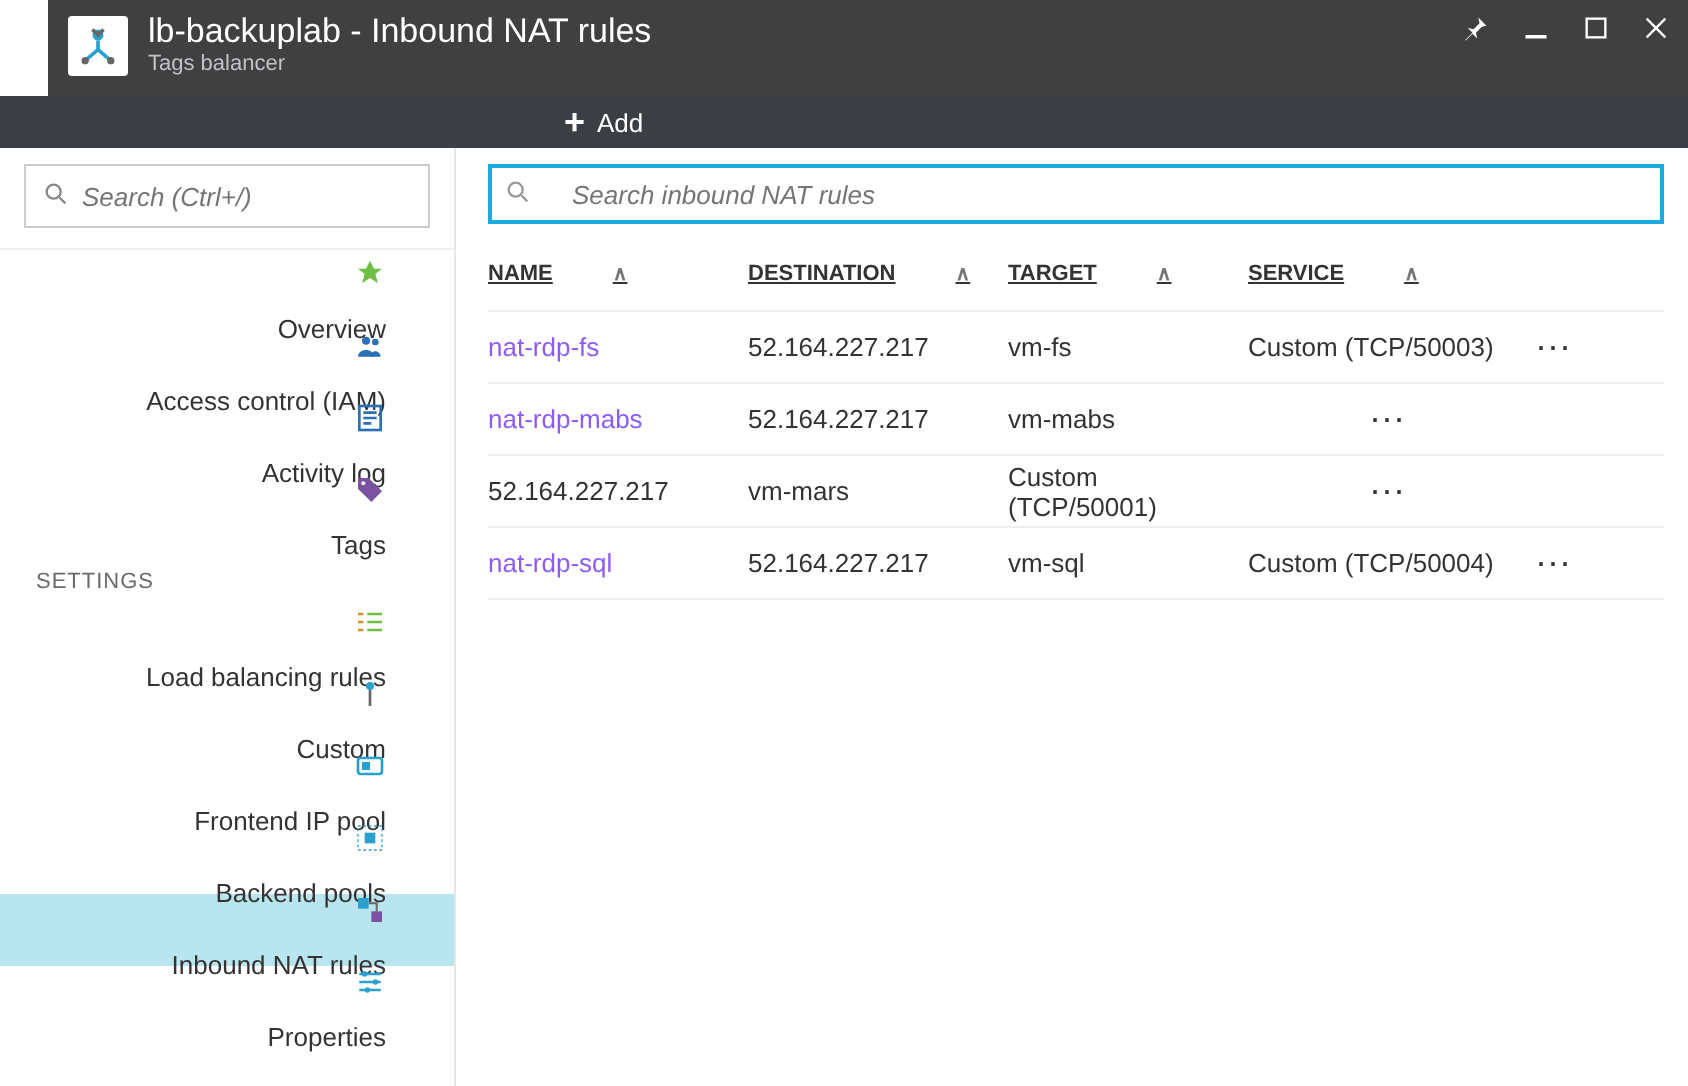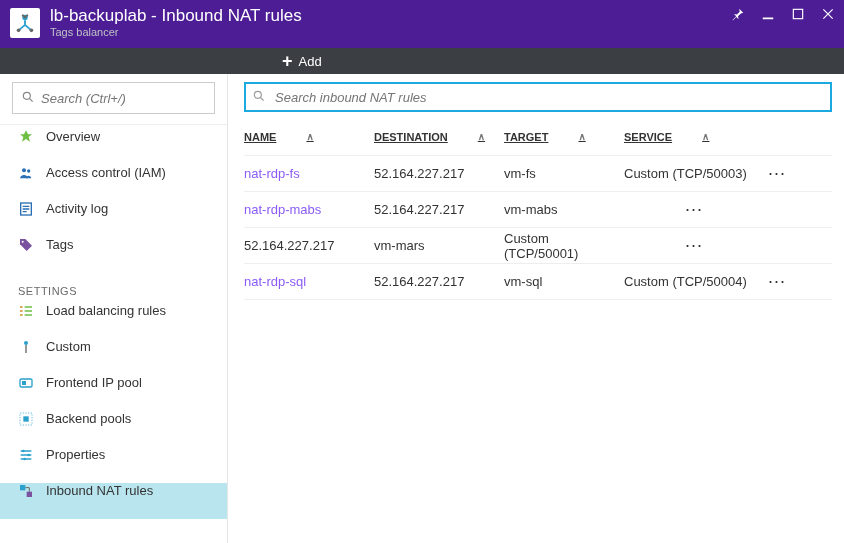--- a/index.html
+++ b/index.html
@@ -6,27 +6,28 @@
   body {
     font-family: "Segoe UI", Arial, sans-serif;
     font-size: 13px;
     background: #fff;
     color: #333;
     width: 844px;
     height: 543px;
     overflow: hidden;
   }
   .header {
-    background: #4c1d95;
+    background: #404040;
     color: #fff;
     display: flex;
     align-items: flex-start;
     padding: 6px 10px 0 10px;
     height: 48px;
     position: relative;
+    margin-left: 24px;
   }
   .header .app-icon {
     width: 30px; height: 30px;
     background: #fff;
     border-radius: 2px;
     display: flex; align-items: center; justify-content: center;
     margin-right: 10px;
     margin-top: 2px;
   }
   .header .app-icon svg { width: 22px; height: 22px; }
@@ -81,26 +82,27 @@
     font-style: italic;
     gap: 6px;
   }
   .side-search input {
     border: none; outline: none; flex: 1;
     font-style: italic; color: #555; font-size: 13px;
     background: transparent;
   }
   .nav-item {
     height: 36px;
-    display: flex; align-items: flex-start;
+    display: flex; align-items: flex-end;
     gap: 12px;
-    padding: 0 18px;
+    padding: 0 34px;
     cursor: pointer;
     color: #333;
     font-size: 13px;
+    flex-direction: column;
   }
   .nav-item.selected {
     background: #b9e5ef;
   }
   .nav-item .nicon {
     width: 16px; height: 16px; display:flex; align-items:center; justify-content:center;
   }
   .nav-sep {
     border-top: 1px solid #eee;
     margin: 4px 0;
@@ -113,21 +115,21 @@
   }
   .main {
     flex: 1;
     padding: 8px 12px 0 16px;
   }
   .main-search {
     border: 2px solid #1ca9e0;
     height: 30px;
     display: flex; align-items: center;
     padding: 0 6px;
-    gap: 9px;
+    gap: 20px;
     margin-bottom: 6px;
   }
   .main-search input {
     border: none; outline: none; flex: 1;
     font-style: italic; color: #555; font-size: 13px;
   }
   .table { width: 100%; }
   .thead, .trow {
     display: grid;
     grid-template-columns: 130px 130px 120px 140px 26px;
@@ -296,40 +298,40 @@
     </div>
     <div class="nav-item">
       <span class="nicon">
         <svg width="16" height="16" viewBox="0 0 24 24">
             <rect x="3" y="3" width="18" height="18" fill="none" stroke="#2aa0cd" stroke-width="1" stroke-dasharray="2 2"></rect>
             <rect x="8" y="8" width="8" height="8" fill="#2aa0cd"></rect>
           </svg>
       </span>
       <span>Backend pools</span>
     </div>
+    <div class="nav-item selected">
+      <span class="nicon">
+        <svg width="16" height="16" viewBox="0 0 24 24">
+            <rect x="3" y="3" width="8" height="8" fill="#2aa0cd"></rect>
+            <rect x="13" y="13" width="8" height="8" fill="#7a52a0"></rect>
+            <path d="M11 7h6v6" stroke="#666" stroke-width="1.5" fill="none"></path>
+          </svg>
+      </span>
+      <span>Inbound NAT rules</span>
+    </div>
     <div class="nav-item">
       <span class="nicon">
         <svg width="16" height="16" viewBox="0 0 24 24">
             <path d="M4 6h16M4 12h16M4 18h16" stroke="#2aa0cd" stroke-width="2"></path>
             <circle cx="8" cy="6" r="2" fill="#2aa0cd"></circle>
             <circle cx="16" cy="12" r="2" fill="#2aa0cd"></circle>
             <circle cx="10" cy="18" r="2" fill="#2aa0cd"></circle>
           </svg>
       </span>
       <span>Properties</span>
-    </div>
-    <div class="nav-item selected">
-      <span class="nicon">
-        <svg width="16" height="16" viewBox="0 0 24 24">
-            <rect x="3" y="3" width="8" height="8" fill="#2aa0cd"></rect>
-            <rect x="13" y="13" width="8" height="8" fill="#7a52a0"></rect>
-            <path d="M11 7h6v6" stroke="#666" stroke-width="1.5" fill="none"></path>
-          </svg>
-      </span>
-      <span>Inbound NAT rules</span>
     </div>
   </div>
 
   <div class="main">
     <div class="main-search">
       <span class="mag-icon">
         <svg width="14" height="14" viewBox="0 0 24 24">
             <circle cx="10" cy="10" r="6" fill="none" stroke="#999" stroke-width="2"></circle>
             <path d="M15 15l5 5" stroke="#999" stroke-width="2"></path>
           </svg>

